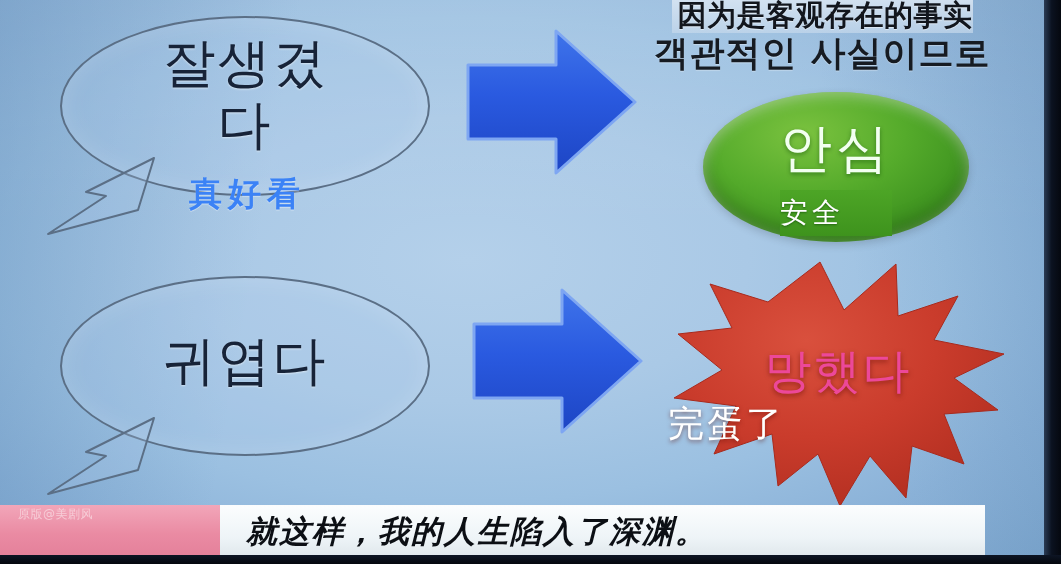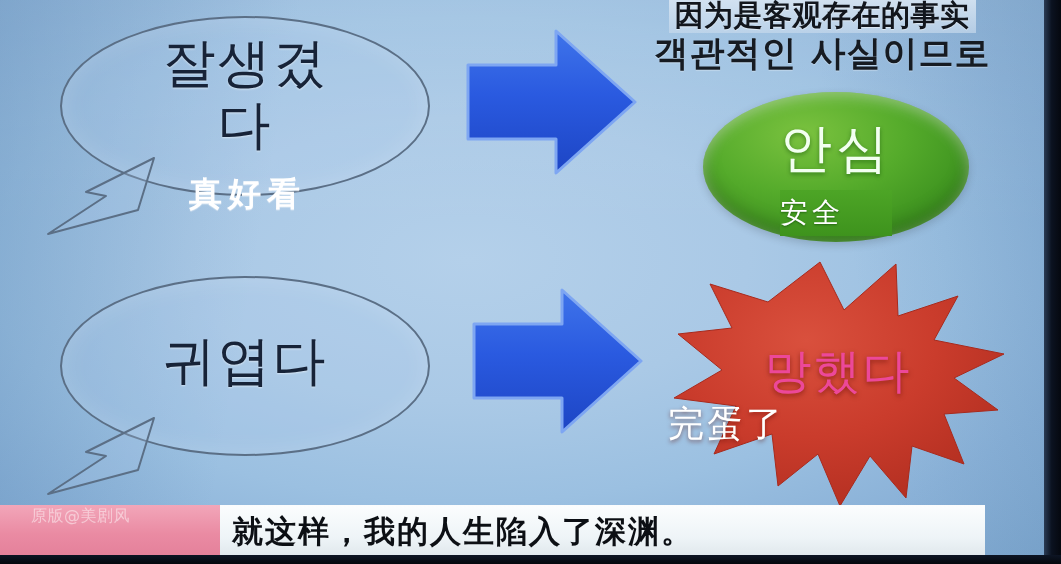--- a/index.html
+++ b/index.html
@@ -44,21 +44,21 @@
   
   .top-caption {
     position:absolute; left:612px; top:0px; width:420px;
     text-align:center; line-height:1.0;
   }
   .top-cn {
     display:inline-block;
     font-size:29px; font-weight:700; color:#12161d;
     letter-spacing:.5px;
     background:linear-gradient(180deg, rgba(214,228,242,.92), rgba(198,217,236,.70));
-    padding:1px 6px 3px 6px;
+    padding:1px 0 3px 6px;
     text-shadow:0 1px 0 rgba(255,255,255,.45);
   }
   .top-kr {
     margin-top:3px;
     font-size:35px; font-weight:700; color:#161b22;
     letter-spacing:1px;
     text-shadow:0 1px 1px rgba(255,255,255,.35);
   }
 
   
@@ -79,21 +79,21 @@
   .bubble .kr {
     position:absolute; left:0; right:0;
     text-align:center;
     color:#172338; font-weight:400;
     letter-spacing:2px;
     text-shadow:0 1px 2px rgba(255,255,255,.5);
   }
   .bubble .cn {
     position:absolute; left:5px; right:0;
     text-align:center;
-    color:#ffffff; font-weight:700;
+    color:#3b82f6; font-weight:700;
     font-size:33px; letter-spacing:6px;
     text-shadow:0 1px 1px rgba(255,255,255,.45);
   }
 
   #bubble1 { left:60px; top:16px; width:370px; height:180px; }
   #bubble1 .kr { top:16px; font-size:53px; line-height:62px; padding:0 44px; }
   #bubble1 .cn { top:156px; }
 
   #bubble2 { left:60px; top:276px; width:370px; height:180px;text-decoration:underline; }
   #bubble2 .kr { top:54px; font-size:53px; line-height:62px; }
@@ -157,35 +157,36 @@
   }
   #channel-badge {
     position:relative;
     width:220px; height:52px;
     background:linear-gradient(180deg,#f2a6b9 0%, #ea8ba3 55%, #e4809a 100%);
     display:flex; align-items:flex-end; justify-content:center;
     overflow:hidden;
   }
   #channel-badge .watermark {
     position:absolute; left:18px; top:1px;
-    font-size:16px; color:rgba(255,255,255,.48);
-    letter-spacing:.5px; white-space:nowrap;margin-left:13px;
+    font-size:12px; color:rgba(255,255,255,.48);
+    letter-spacing:.5px; white-space:nowrap;
   }
   #channel-badge .name {
     font-size:30px; font-weight:700; color:#ffffff;
     letter-spacing:2px; line-height:1;
     padding-bottom:6px;
     text-shadow:0 2px 3px rgba(160,60,90,.45);
   }
   #subtitle-panel {
     flex:1;
     background:linear-gradient(180deg,#fbfdfe 0%, #eef4f7 62%, #dfe7ec 100%);
     display:flex; align-items:center;
-    padding-left:12px;
+    padding-left:26px;
     border-top:1px solid rgba(255,255,255,.85);
+    font-style:italic;
   }
   #subtitle-panel .text {
     font-size:31px; font-weight:700; color:#0c0f14;
     letter-spacing:2px;
   }
 </style>
 </head>
 <body>
 
 <div id="stage">

